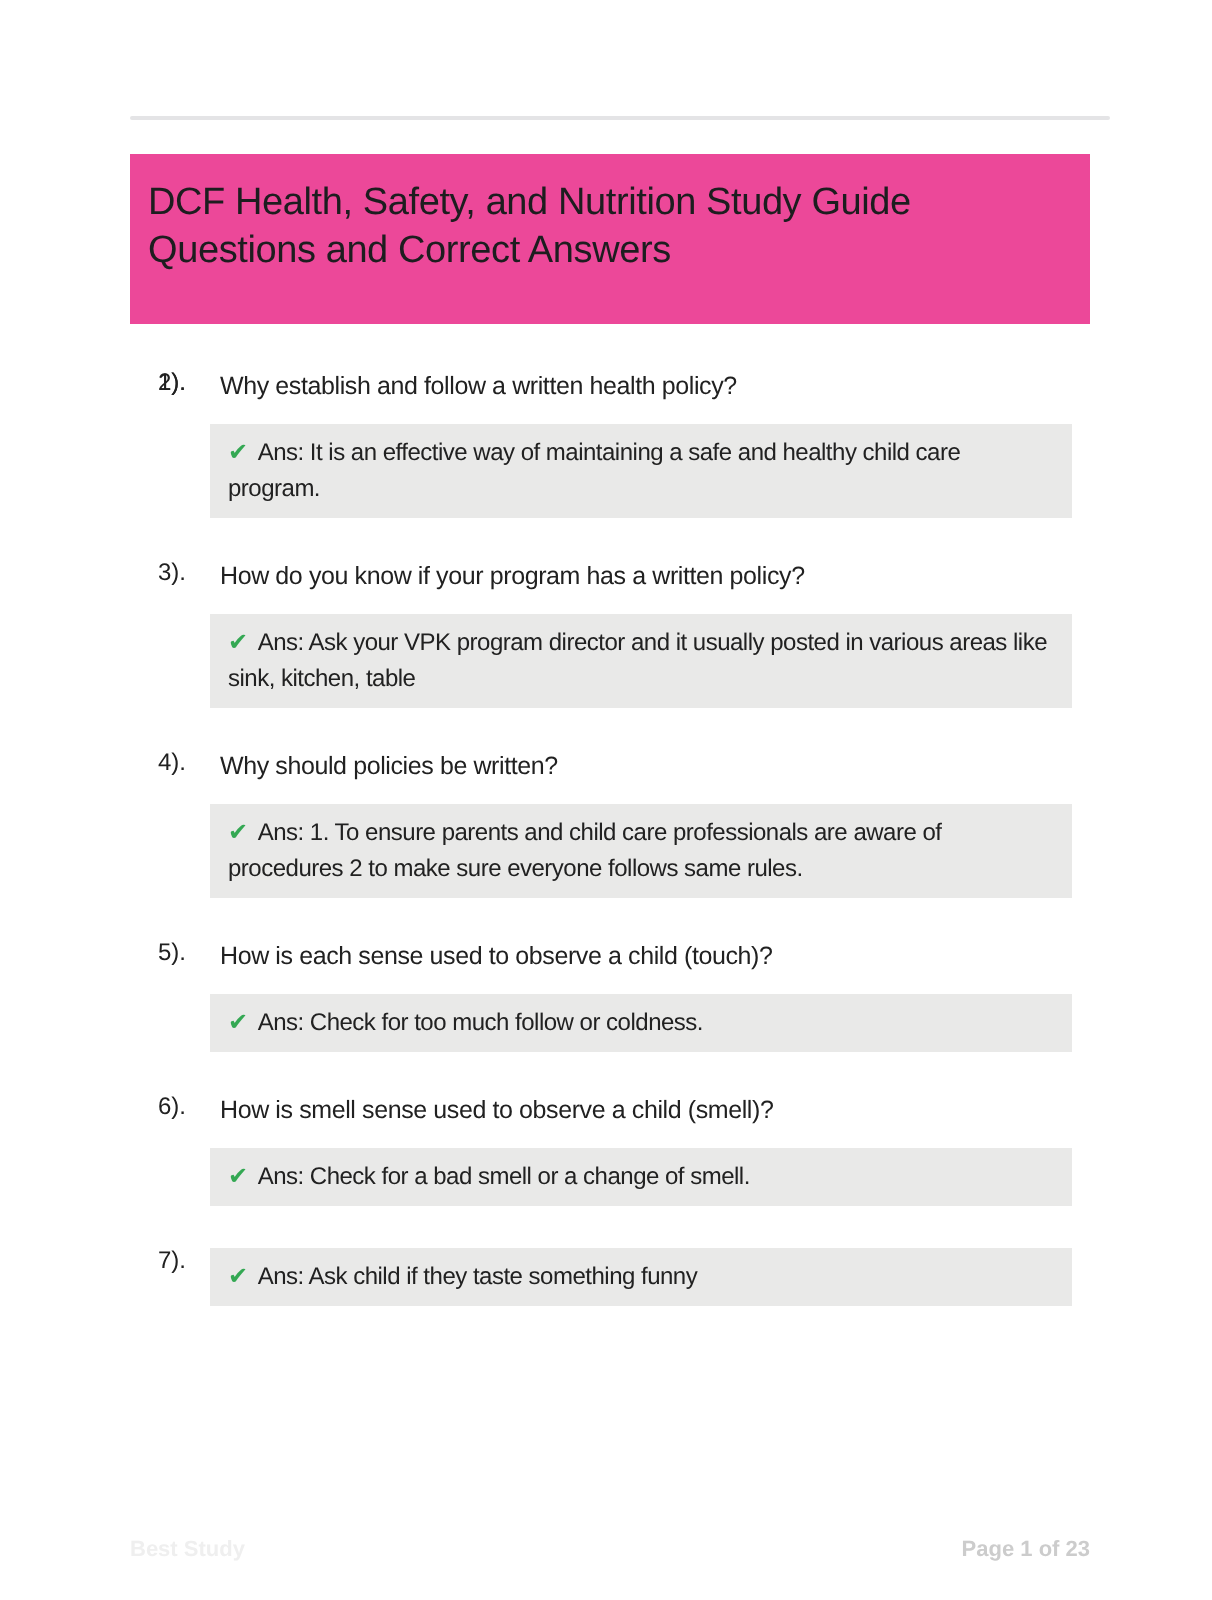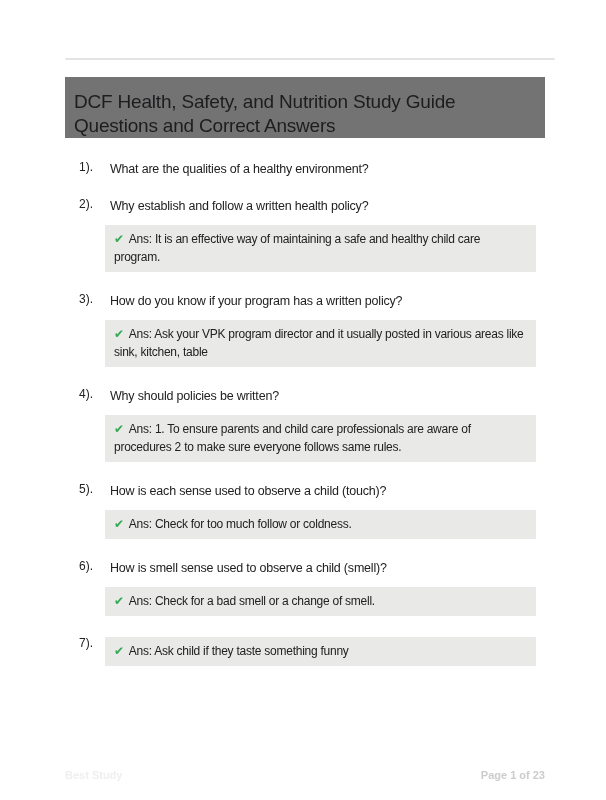--- a/index.html
+++ b/index.html
@@ -25,22 +25,22 @@
     background: #e4e4e6;
     border-radius: 1px;
   }
   .content {
     position: absolute;
     left: 65px;
     top: 77px;
     width: 480px;
   }
   .title-box {
-    background: #737373;
-    padding: 13px 9px 0 9px;
+    background: #ec4899;
+    padding: 13px 9px 24px 9px;
     font-size: 19px;
     line-height: 24px;
     letter-spacing: -0.2px;
     color: #1d1d1f;
     font-weight: 400;
   }
   .qa-list {
     margin-top: 23px;
   }
   .qa-item {
@@ -106,21 +106,20 @@
 
   <div class="content">
 
     <div class="title-box">
       <span>DCF Health, Safety, and Nutrition Study Guide Questions and Correct Answers</span>
     </div>
 
     <div class="qa-list">
   <section class="qa-item">
     <span class="qa-number">1).</span>
-    <div class="qa-question">What are the qualities of a healthy environment?</div>
   </section>
 
   <section class="qa-item">
     <span class="qa-number">2).</span>
     <div class="qa-question">Why establish and follow a written health policy?</div>
     <div class="qa-answer">
       <span class="check">✔</span><span>Ans: It is an effective way of maintaining a safe and healthy child care program.</span>
     </div>
   </section>
 

